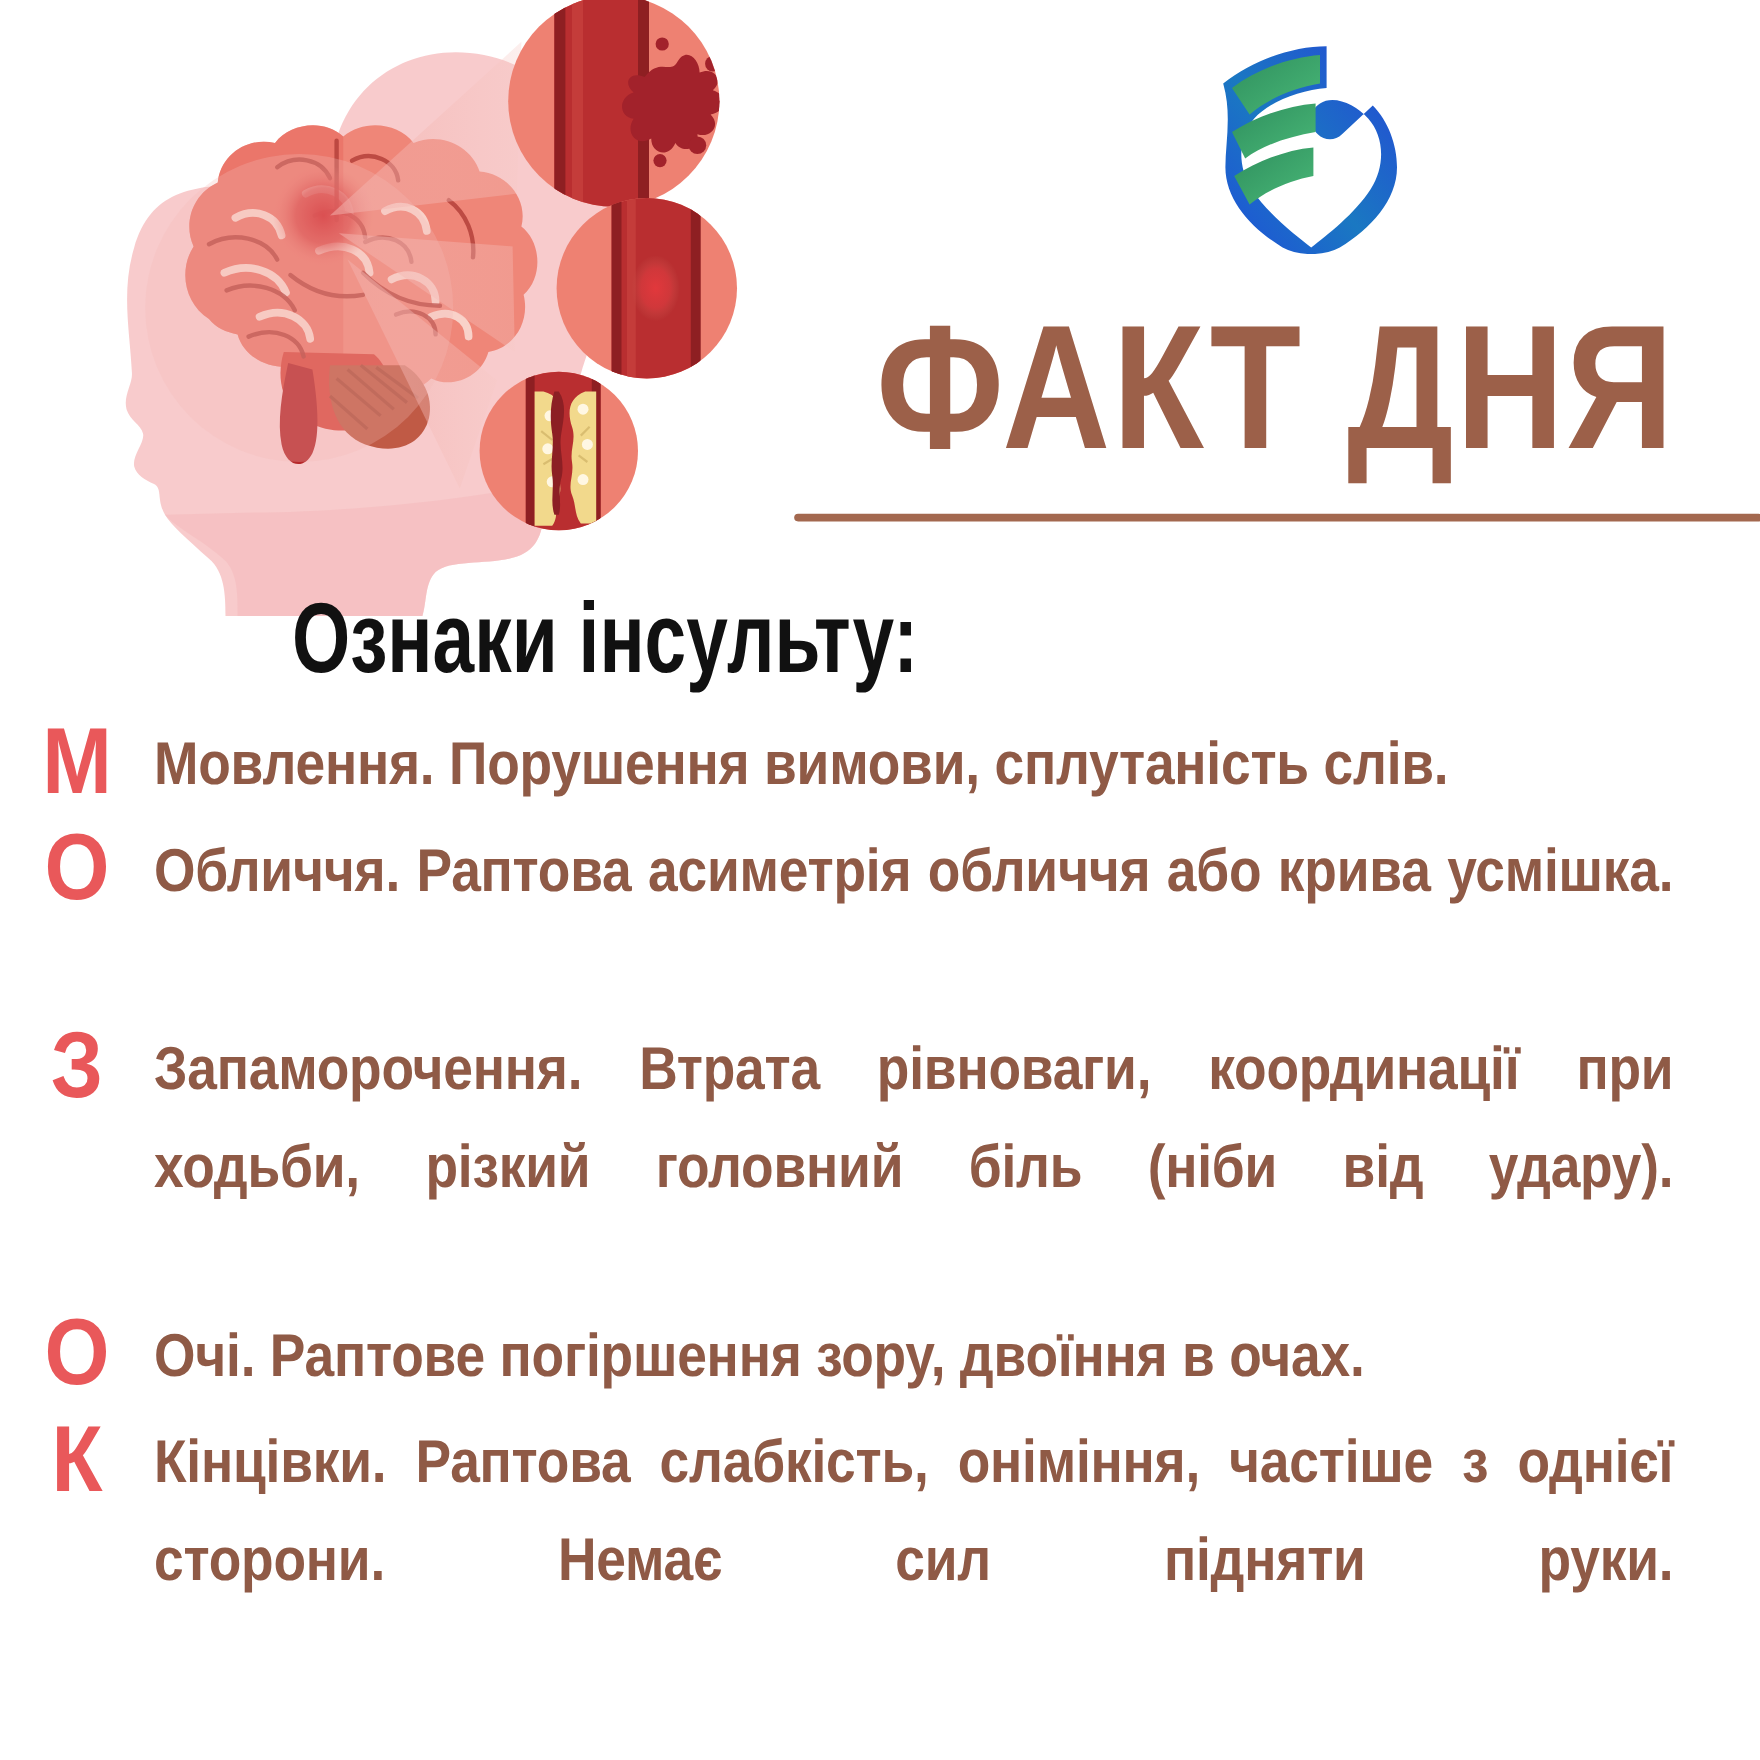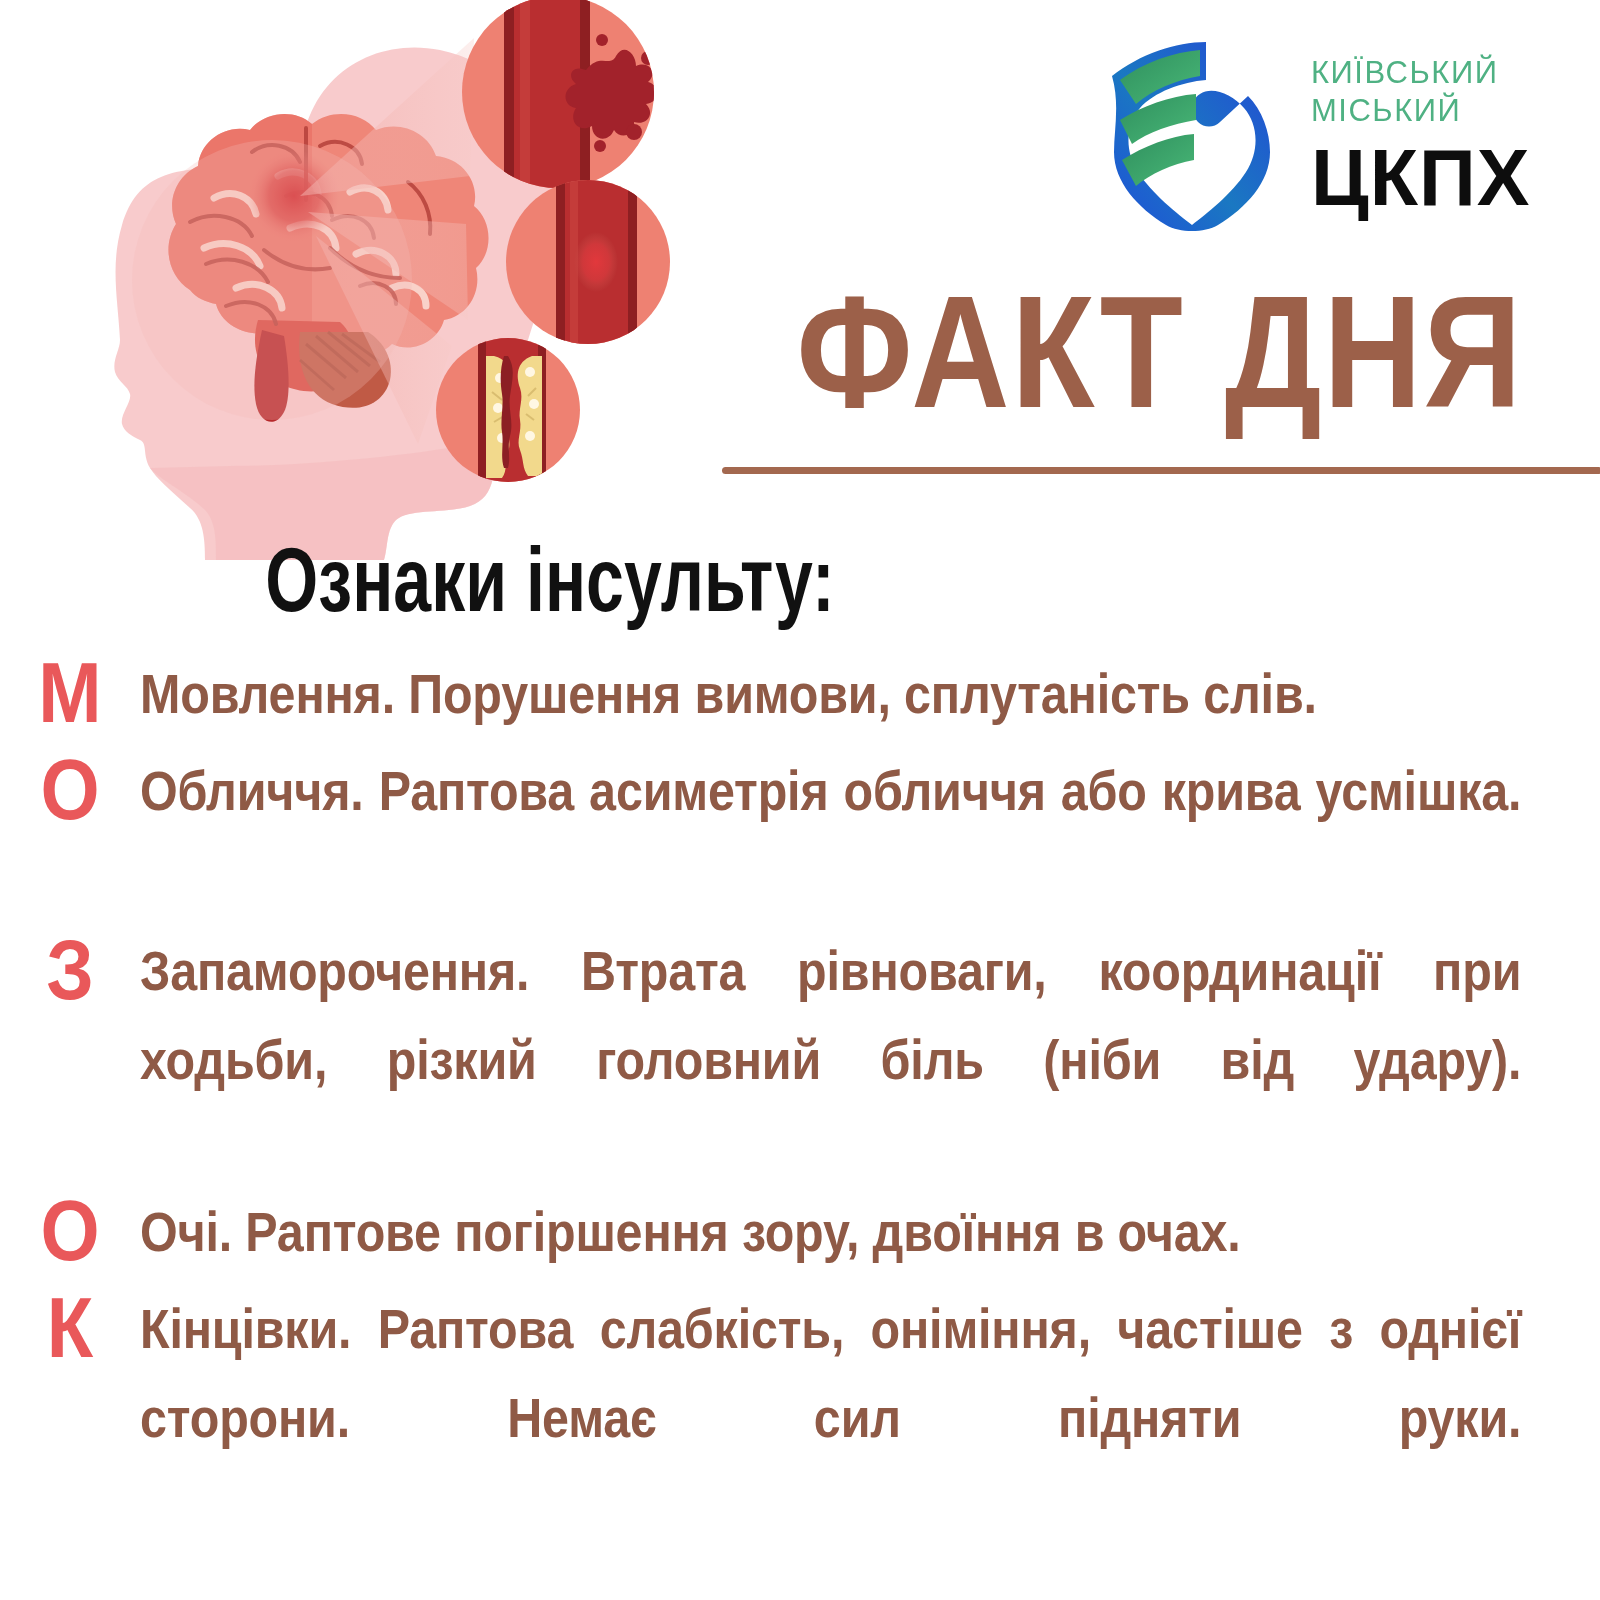--- a/index.html
+++ b/index.html
@@ -277,25 +277,20 @@
                  C132 58 112 50 100 58 C90 64 90 78 98 86
                  C104 92 114 92 120 86 L148 60
                  C162 74 170 96 170 116 C170 146 146 172 118 189
                  C104 197 80 197 66 189 C38 172 14 146 14 116
                  C14 94 20 68 12 40 Z" fill="url(#shg)"></path>
         <path d="M20 44 C44 26 74 16 100 14 L100 40 C76 44 52 54 36 68 Z" fill="url(#bladeg)"></path>
         <path d="M20 84 C42 70 70 60 96 58 L96 84 C72 88 48 96 32 108 Z" fill="url(#bladeg)"></path>
         <path d="M22 124 C44 110 70 100 94 98 L94 124 C72 128 50 138 36 150 Z" fill="url(#bladeg)"></path>
       </svg>
     </div>
-    <div class="logo-text">
-      <div class="logo-line">КИЇВСЬКИЙ</div>
-      <div class="logo-line">МІСЬКИЙ</div>
-      <div class="logo-abbr">ЦКПХ</div>
-    </div>
   </div>
 
   <div class="fact-title">ФАКТ ДНЯ</div>
   <div class="rule"></div>
 
   <div class="subhead">Ознаки інсульту:</div>
 
   <div class="signs">
 
     <div class="sign-row r0">

